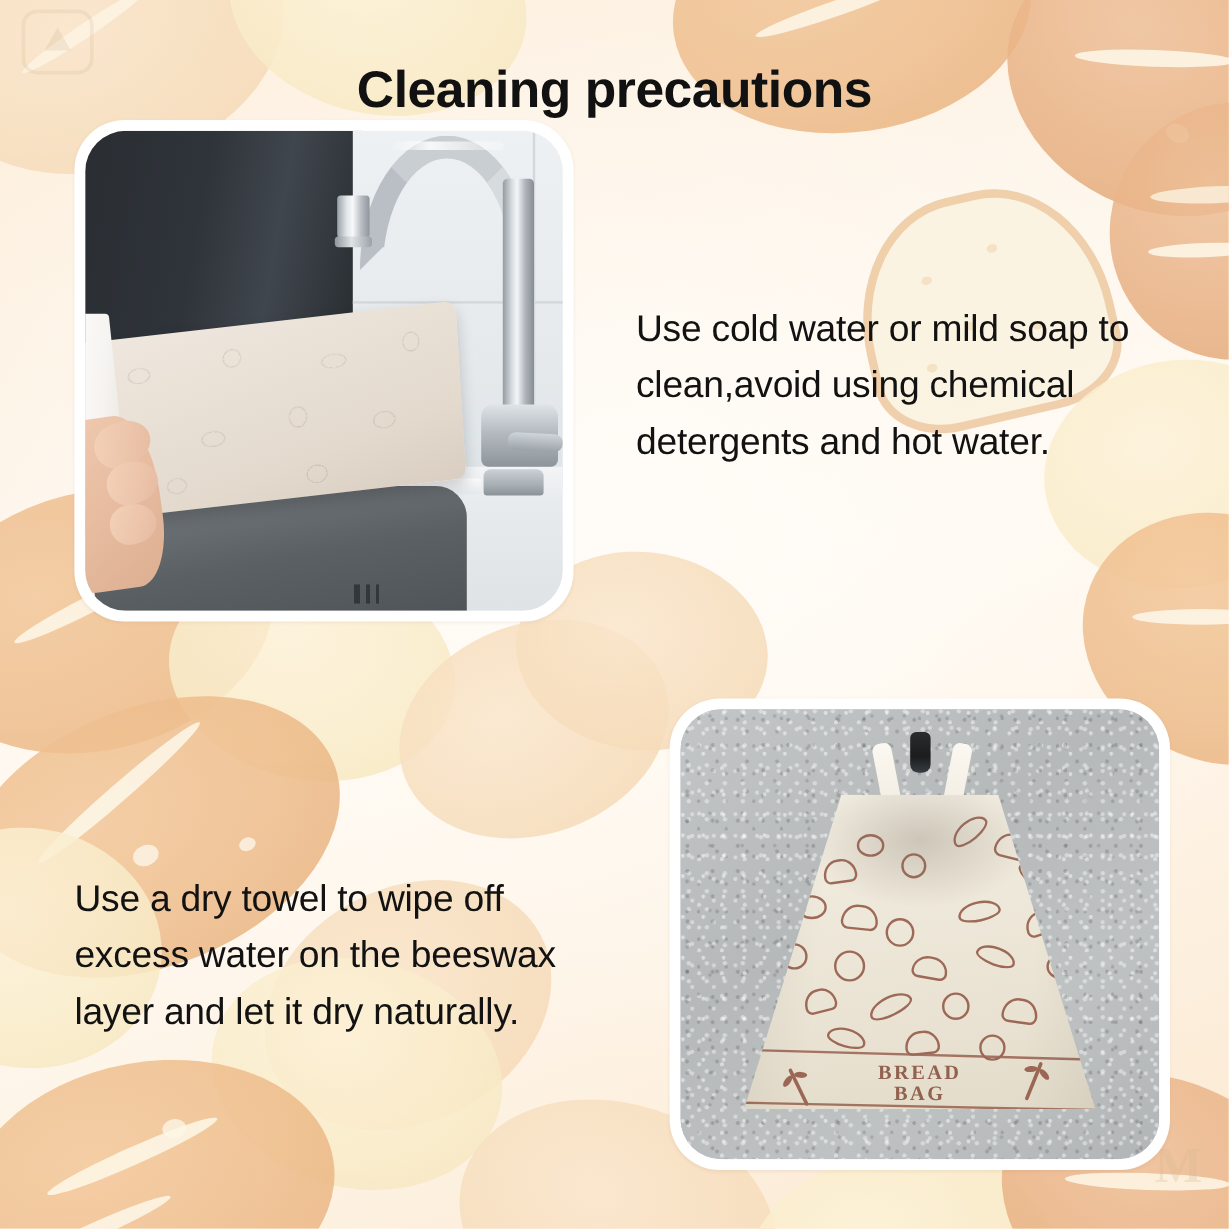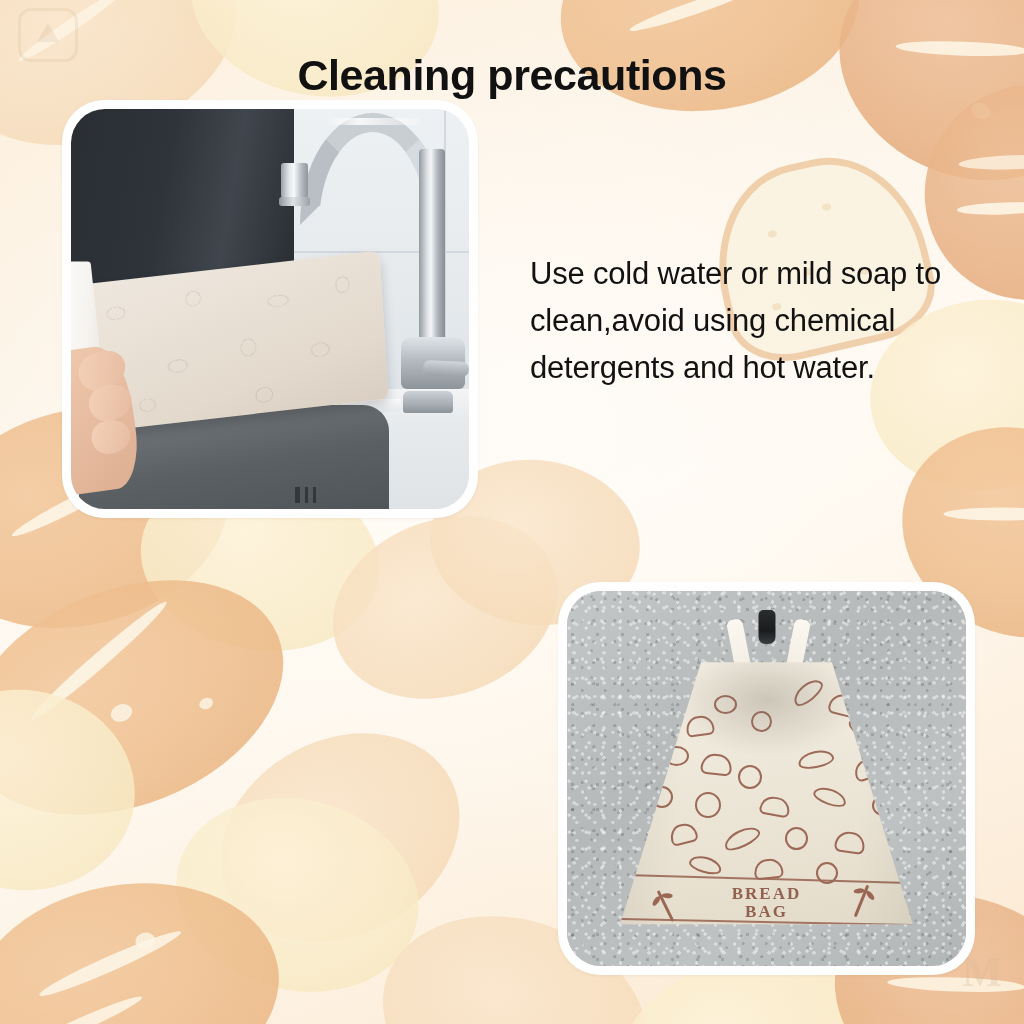--- a/index.html
+++ b/index.html
@@ -526,14 +526,15 @@
 
           <div class="bag-label" style="top:83%;  font-size:17px;">BREAD</div>
           <div class="bag-label" style="top:89.5%; font-size:17px;">BAG</div>
         </div>
         <div class="bag-shadow"></div>
       </div>
     </div>
   </div>
 
   <p class="body-text" id="text-clean">Use cold water or mild soap to clean,avoid using chemical detergents and hot water.</p>
+  <p class="body-text" id="text-dry">Use a dry towel to wipe off excess water on the beeswax layer and let it dry naturally.</p>
 
 </div>
 
 </body></html>

